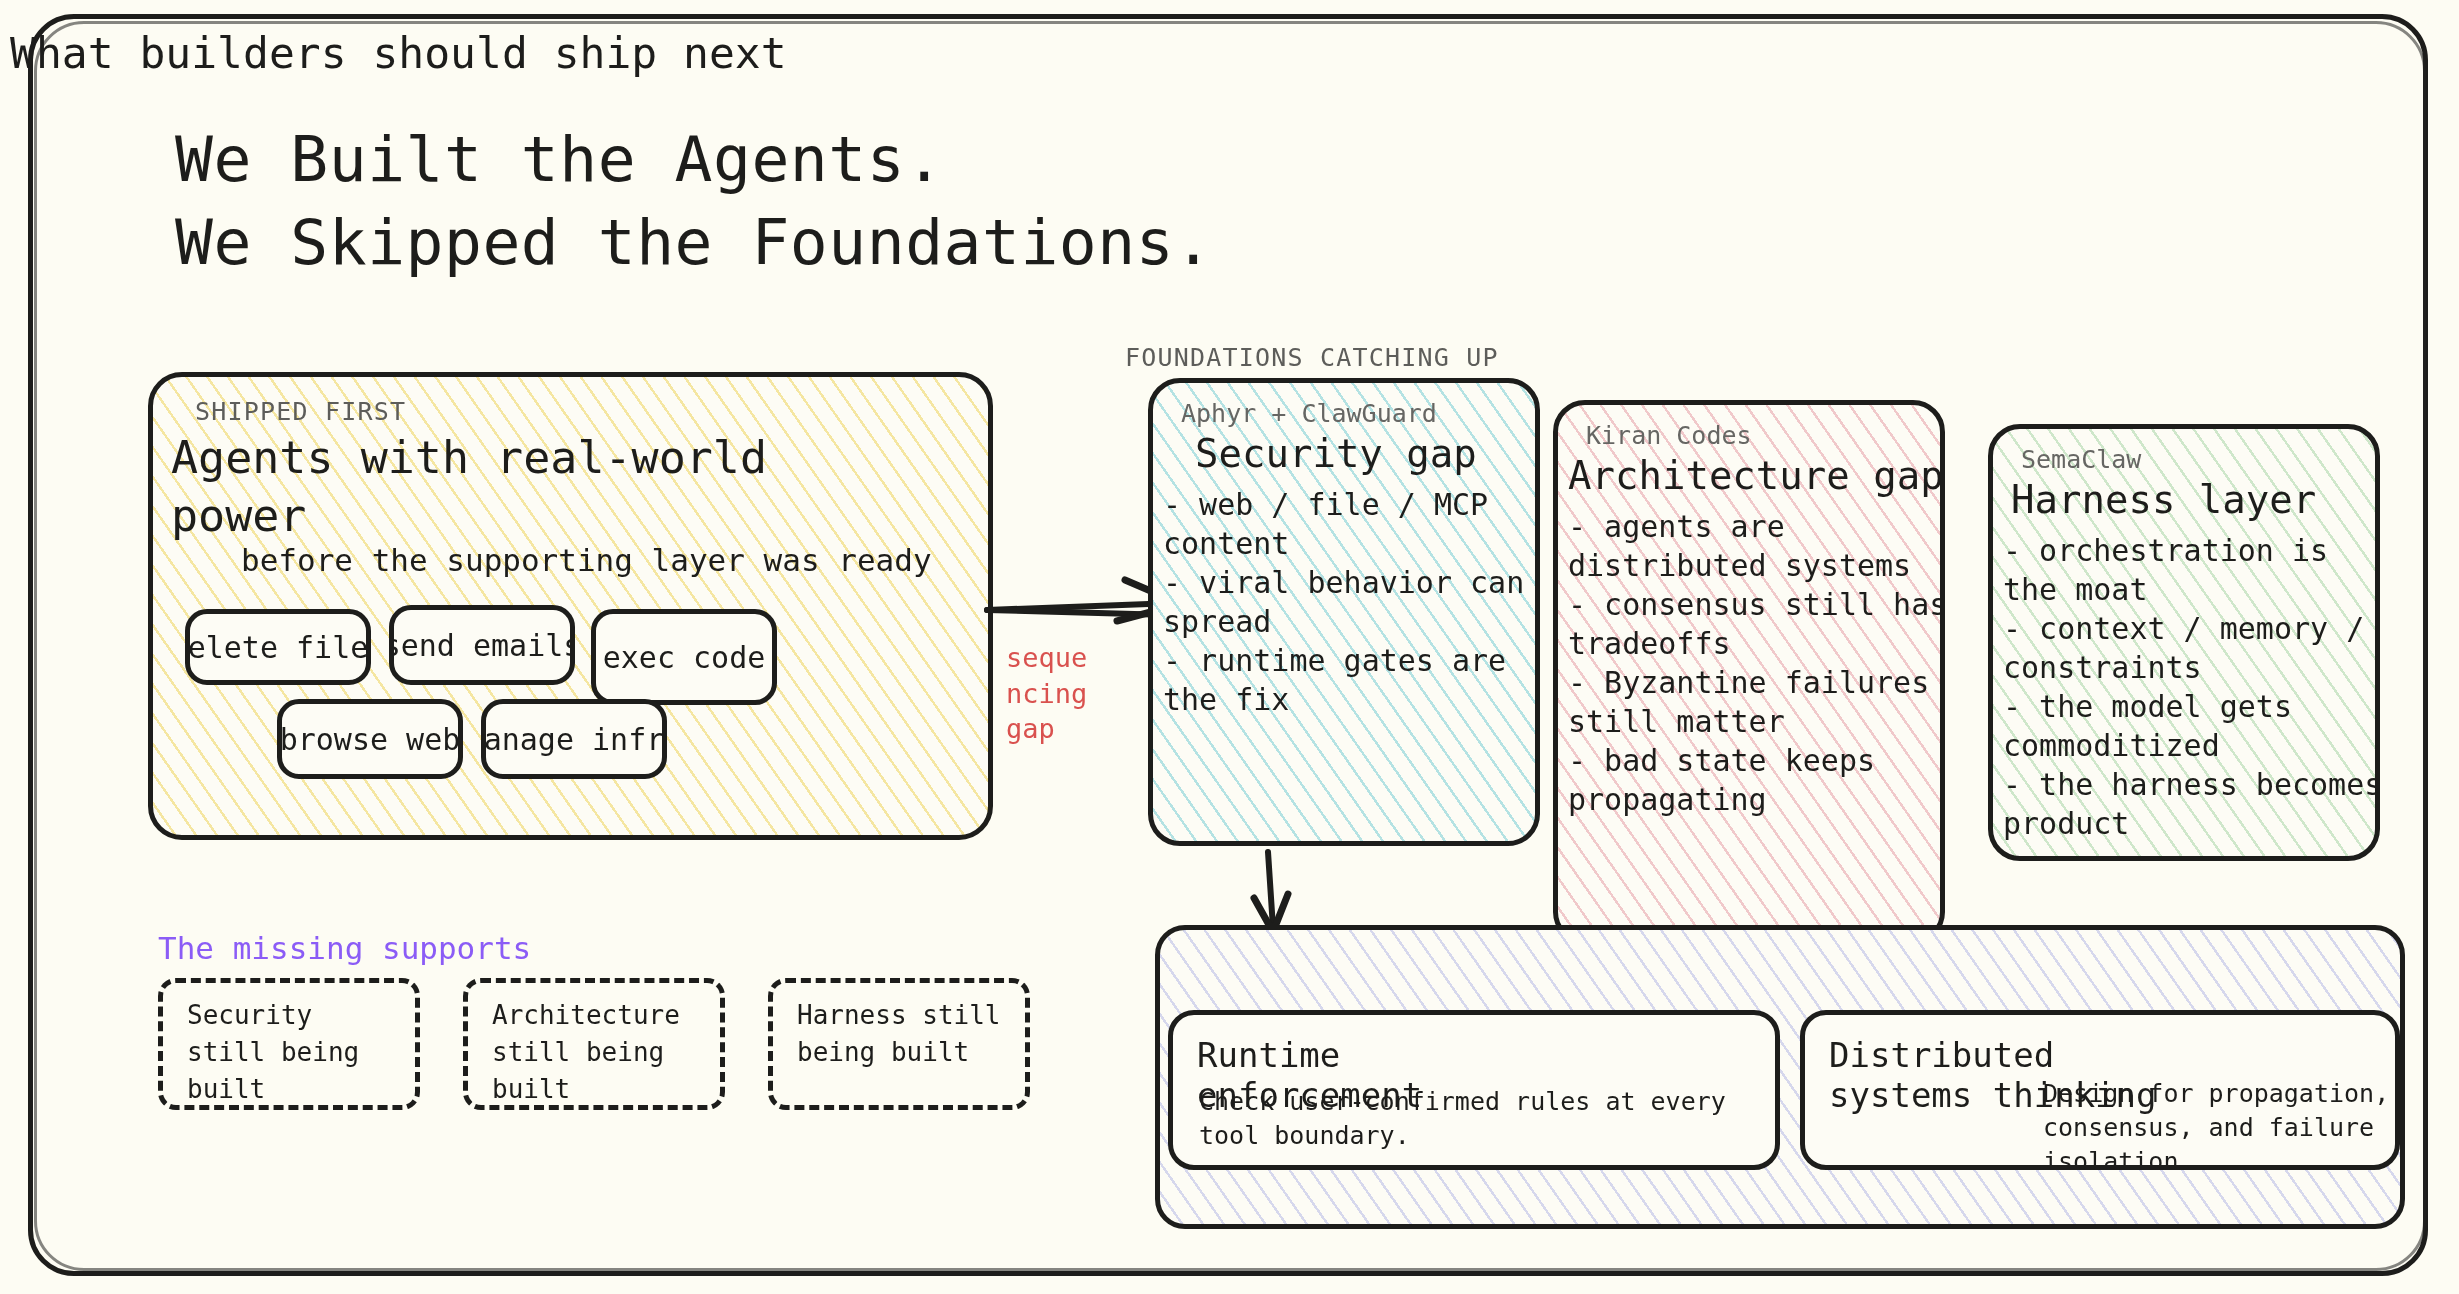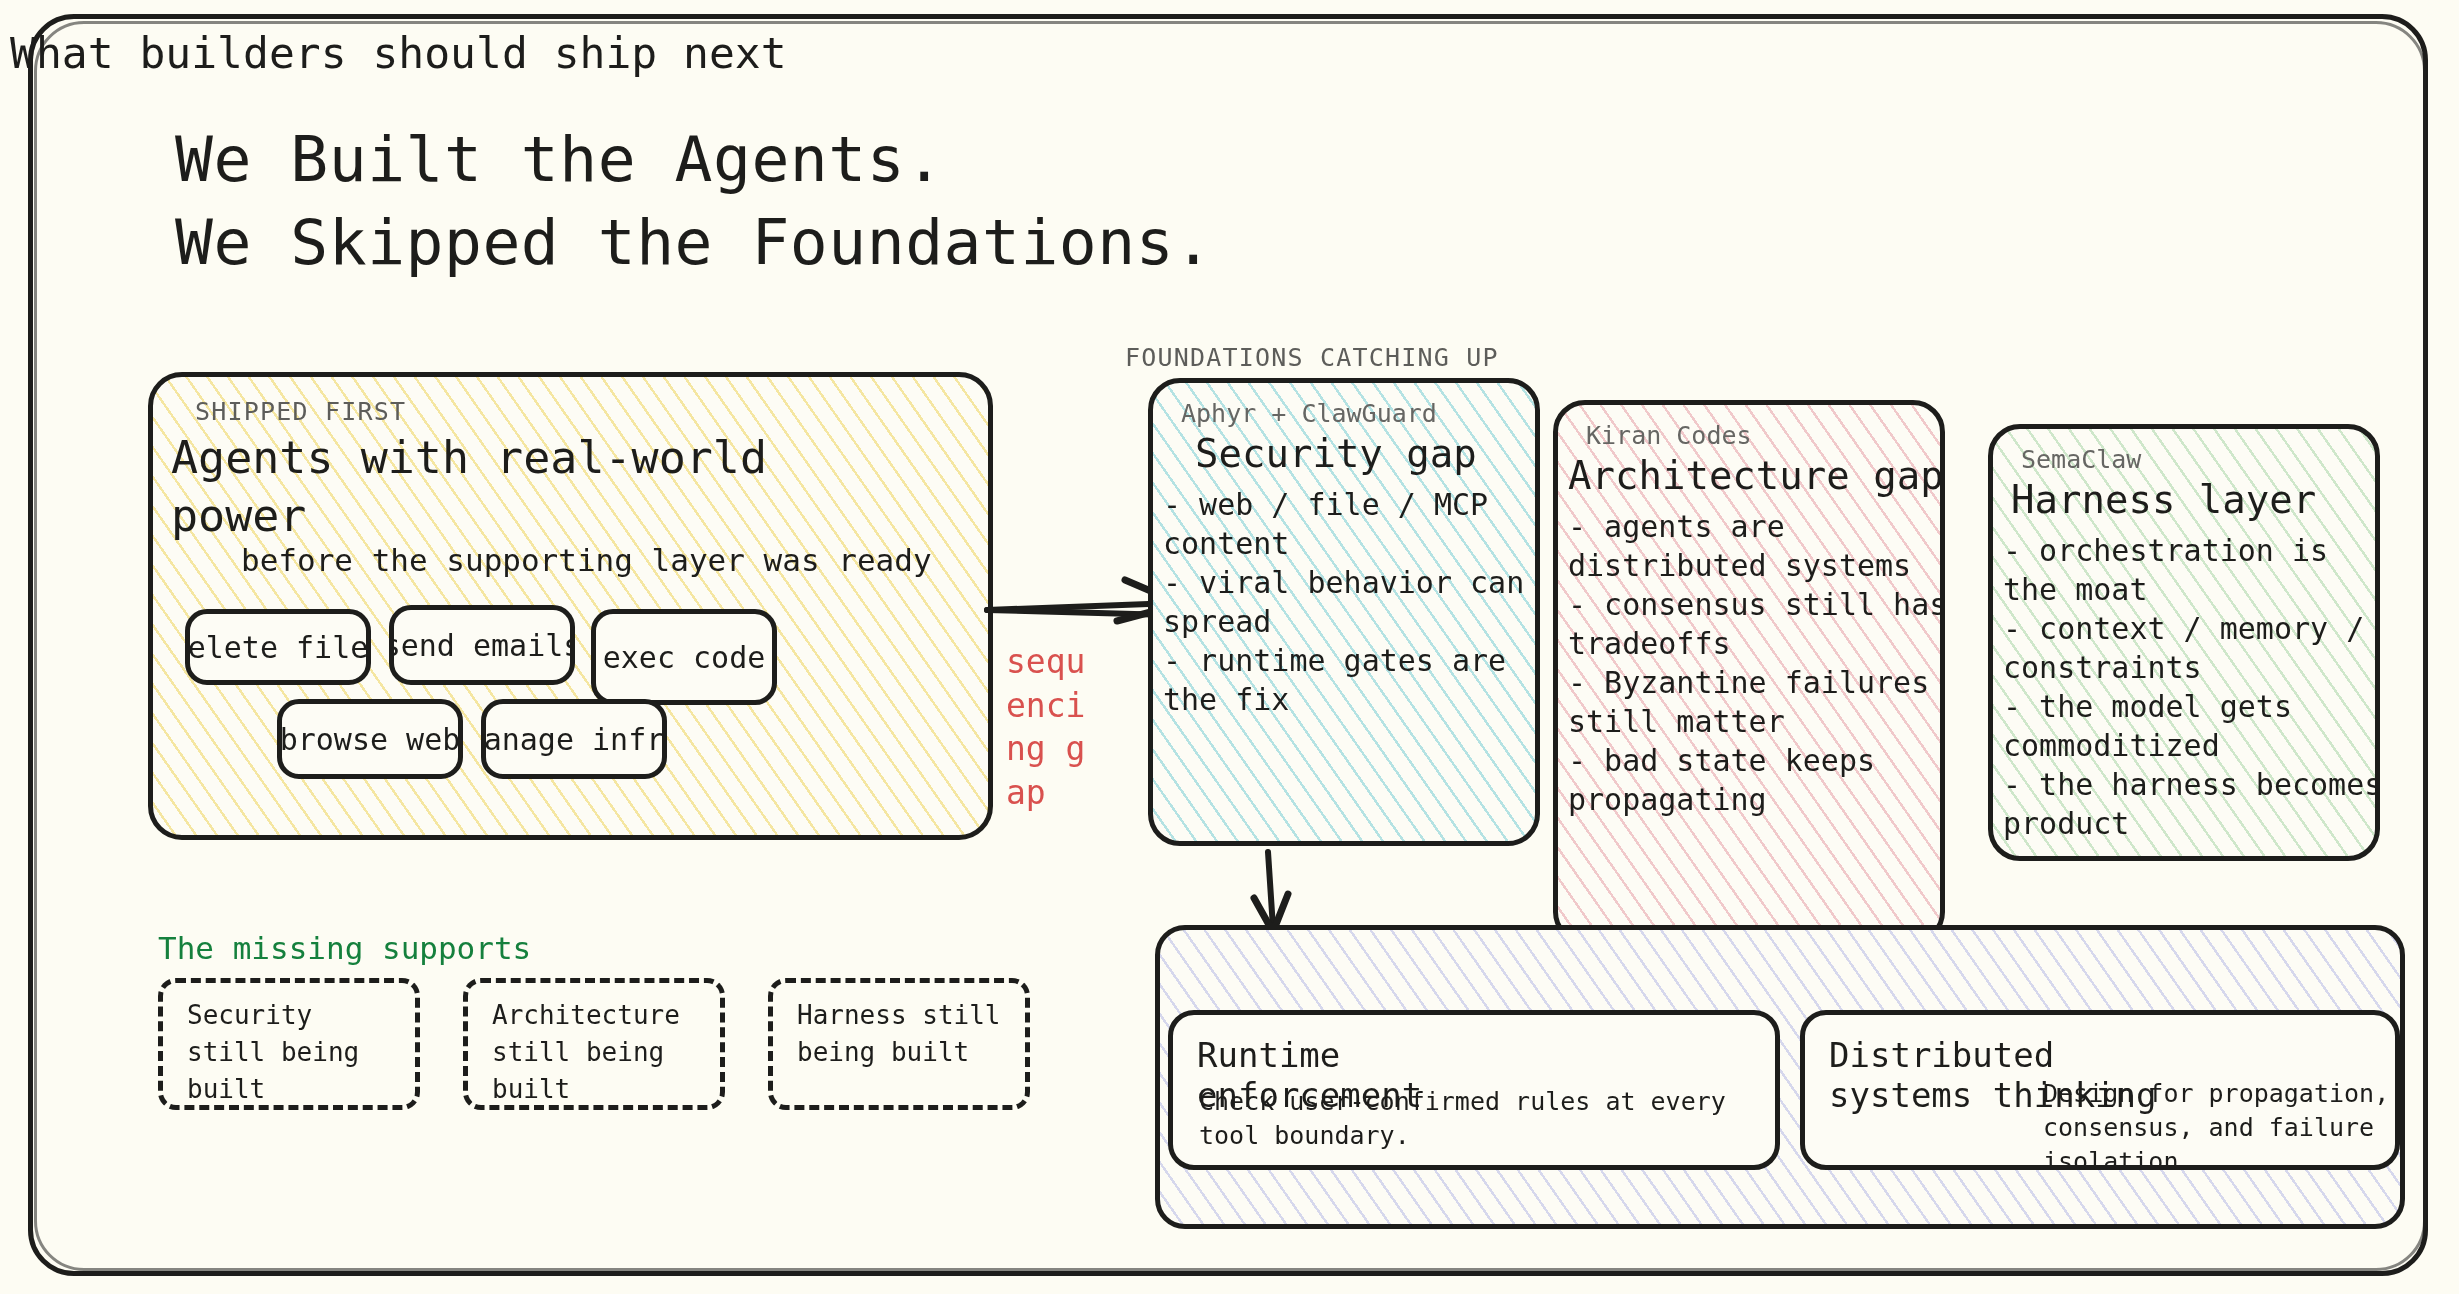--- a/index.html
+++ b/index.html
@@ -190,36 +190,36 @@
   #card-security .fhead     { left: 42px; }
   #card-architecture .fhead { left: 10px; }
   #card-harness .fhead      { left: 18px; }
 
   
   #sequencing-gap {
     position: absolute;
     left: 1006px;
     top: 640px;
     width: 96px;
-    font-size: 33px;
+    font-size: 27px;
     line-height: 1.32;
     color: #d9514e;
     word-break: break-all;
   }
 
   
   .arrow-svg { position: absolute; overflow: visible; pointer-events: none; }
 
   
   #missing-supports-title {
     position: absolute;
     left: 158px;
     top: 930px;
     font-size: 31px;
-    color: #15803d;
+    color: #8b5cf6;
   }
   .dashed-box {
     position: absolute;
     box-sizing: border-box;
     border: 5px dashed #1d1d1b;
     border-radius: 18px;
     background: transparent;
     font-size: 26px;
     line-height: 1.42;
     color: #1d1d1b;

